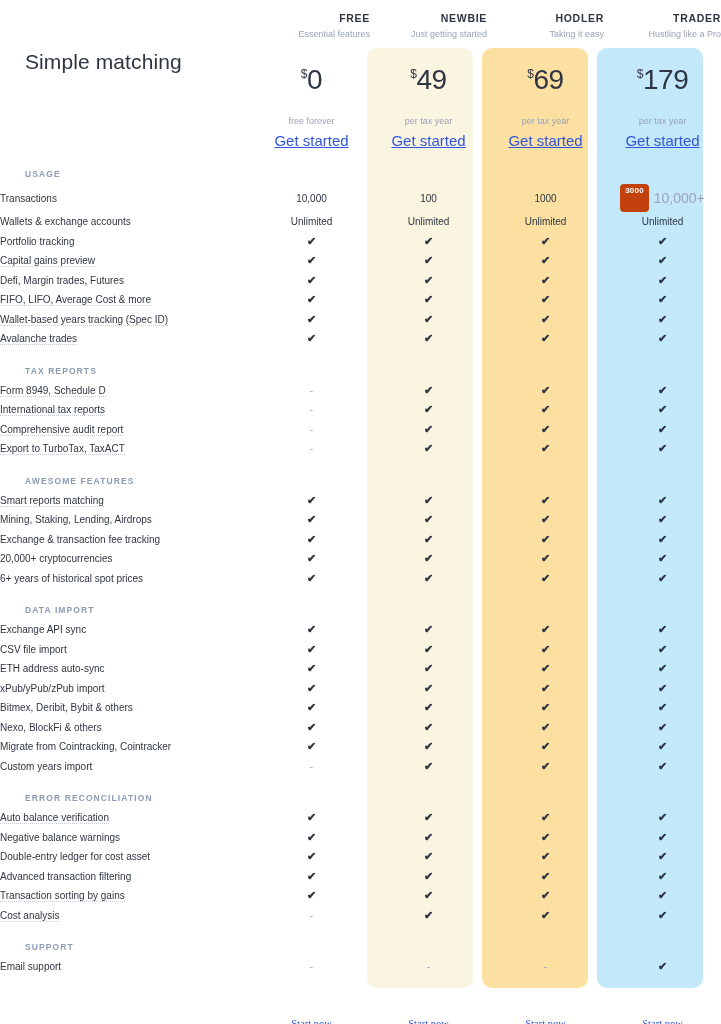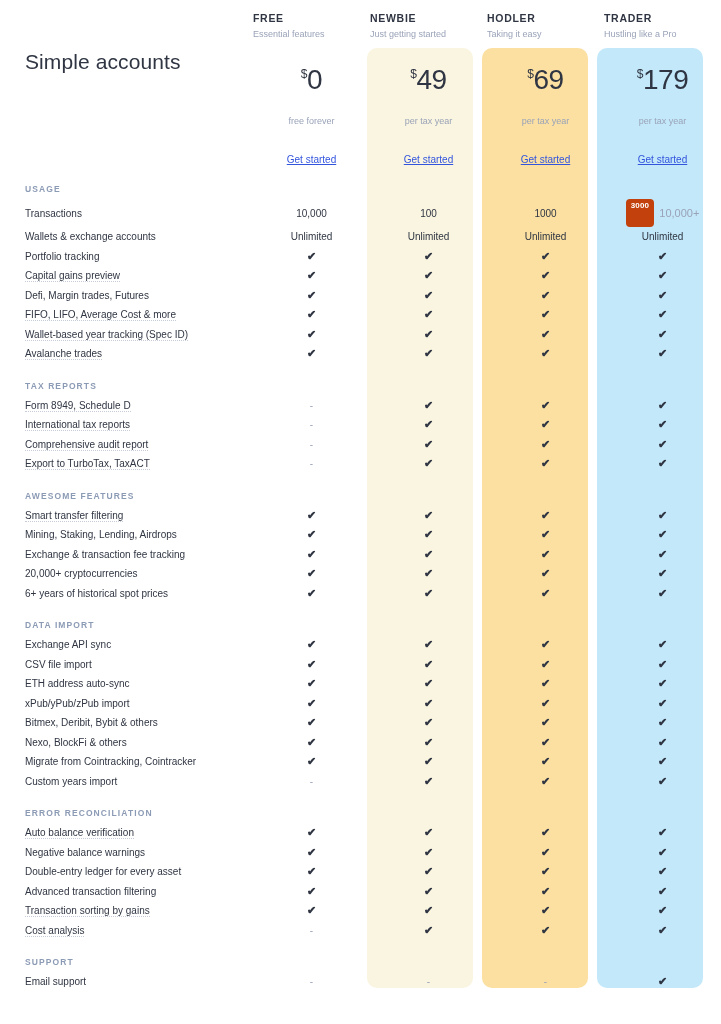--- a/index.html
+++ b/index.html
@@ -48,21 +48,21 @@
     border-collapse: collapse;
     table-layout: fixed;
   }
   col.c-feature { width: 253px; }
   col.c-plan    { width: 117px; }
 
   td, th { padding: 0; vertical-align: middle; }
 
   
   .plan-head {
-    text-align: left;
+    text-align: right;
     padding-bottom: 4px;
     height: 44px;
     vertical-align: top;
   }
   .plan-name {
     display: block;
     font-size: 10.5px;
     font-weight: bold;
     letter-spacing: 0.7px;
     color: #2f3542;
@@ -99,22 +99,22 @@
     margin-right: 0px;
   }
   .price-period {
     display: block;
     margin-top: 22px;
     font-size: 9px;
     color: #9aa3b8;
   }
   .cta-top {
     display: inline-block;
-    margin-top: 28px;
-    font-size: 10px;
+    margin-top: 6px;
+    font-size: 15px;
     color: #3355DD;
     text-decoration: underline;
     cursor: pointer;
   }
 
   
   .section-head td {
     padding-top: 17px;
     padding-bottom: 5px;
   }
@@ -123,21 +123,20 @@
     font-size: 8.5px;
     letter-spacing: 1.1px;
     color: #8C9BB5;
     text-transform: uppercase;
     font-weight: bold;
   }
 
   
   tr.feature-row td { height: 19.5px; }
   .feature-name {
-    padding-left: 25px;
     font-size: 10px;
     color: #2f3542;
   }
   .feature-name .tip {
     border-bottom: 1px dotted #c6ccd8;
     text-align: right;
   }
   .cell-val {
     text-align: center;
     font-size: 10px;
@@ -158,21 +157,21 @@
     background: #c2410c;
     color: #ffffff;
     font-size: 8px;
     font-weight: bold;
     padding: 2px 5px 17px 5px;
     border-radius: 4px;
     letter-spacing: 0.2px;
     vertical-align: middle;
   }
   .badge-after {
-    font-size: 11px;
+    font-size: 14px;
     color: #9aa3b8;
     margin-left: 5px;
     vertical-align: middle;
   }
 
   
   tr.gap td { height: 14px; }
   .footer-cell {
     text-align: center;
     padding-top: 22px;
@@ -201,21 +200,21 @@
     <colgroup>
       <col class="c-feature">
       <col class="c-plan">
         <col class="c-plan">
         <col class="c-plan">
         <col class="c-plan">
     </colgroup>
     <tbody id="table-body">
         <tr>
           <td rowspan="2" class="title-cell">
-            <div class="page-title">Simple accounts</div>
+            <div class="page-title">Simple matching</div>
           </td>
           <td class="plan-head">
             <span class="plan-name">FREE</span>
             <span class="plan-tagline">Essential features</span>
           </td>
           <td class="plan-head">
             <span class="plan-name">NEWBIE</span>
             <span class="plan-tagline">Just getting started</span>
           </td>
           <td class="plan-head">
@@ -278,21 +277,21 @@
           <td class="cell-val"><span class="check">✔</span></td>
         </tr>
         <tr class="feature-row">
           <td class="feature-name"><span class="tip">FIFO, LIFO, Average Cost &amp; more</span></td>
           <td class="cell-val"><span class="check">✔</span></td>
           <td class="cell-val"><span class="check">✔</span></td>
           <td class="cell-val"><span class="check">✔</span></td>
           <td class="cell-val"><span class="check">✔</span></td>
         </tr>
         <tr class="feature-row">
-          <td class="feature-name"><span class="tip">Wallet-based year tracking (Spec ID)</span></td>
+          <td class="feature-name"><span class="tip">Wallet-based years tracking (Spec ID)</span></td>
           <td class="cell-val"><span class="check">✔</span></td>
           <td class="cell-val"><span class="check">✔</span></td>
           <td class="cell-val"><span class="check">✔</span></td>
           <td class="cell-val"><span class="check">✔</span></td>
         </tr>
         <tr class="feature-row">
           <td class="feature-name"><span class="tip">Avalanche trades</span></td>
           <td class="cell-val"><span class="check">✔</span></td>
           <td class="cell-val"><span class="check">✔</span></td>
           <td class="cell-val"><span class="check">✔</span></td>
@@ -338,21 +337,21 @@
         <tr class="section-head">
           <td>
             <div class="section-label">AWESOME FEATURES</div>
           </td>
           <td></td>
           <td></td>
           <td></td>
           <td></td>
         </tr>
         <tr class="feature-row">
-          <td class="feature-name"><span class="tip">Smart transfer filtering</span></td>
+          <td class="feature-name"><span class="tip">Smart reports matching</span></td>
           <td class="cell-val"><span class="check">✔</span></td>
           <td class="cell-val"><span class="check">✔</span></td>
           <td class="cell-val"><span class="check">✔</span></td>
           <td class="cell-val"><span class="check">✔</span></td>
         </tr>
         <tr class="feature-row">
           <td class="feature-name">Mining, Staking, Lending, Airdrops</td>
           <td class="cell-val"><span class="check">✔</span></td>
           <td class="cell-val"><span class="check">✔</span></td>
           <td class="cell-val"><span class="check">✔</span></td>
@@ -461,21 +460,21 @@
           <td class="cell-val"><span class="check">✔</span></td>
         </tr>
         <tr class="feature-row">
           <td class="feature-name">Negative balance warnings</td>
           <td class="cell-val"><span class="check">✔</span></td>
           <td class="cell-val"><span class="check">✔</span></td>
           <td class="cell-val"><span class="check">✔</span></td>
           <td class="cell-val"><span class="check">✔</span></td>
         </tr>
         <tr class="feature-row">
-          <td class="feature-name">Double-entry ledger for every asset</td>
+          <td class="feature-name">Double-entry ledger for cost asset</td>
           <td class="cell-val"><span class="check">✔</span></td>
           <td class="cell-val"><span class="check">✔</span></td>
           <td class="cell-val"><span class="check">✔</span></td>
           <td class="cell-val"><span class="check">✔</span></td>
         </tr>
         <tr class="feature-row">
           <td class="feature-name">Advanced transaction filtering</td>
           <td class="cell-val"><span class="check">✔</span></td>
           <td class="cell-val"><span class="check">✔</span></td>
           <td class="cell-val"><span class="check">✔</span></td>

